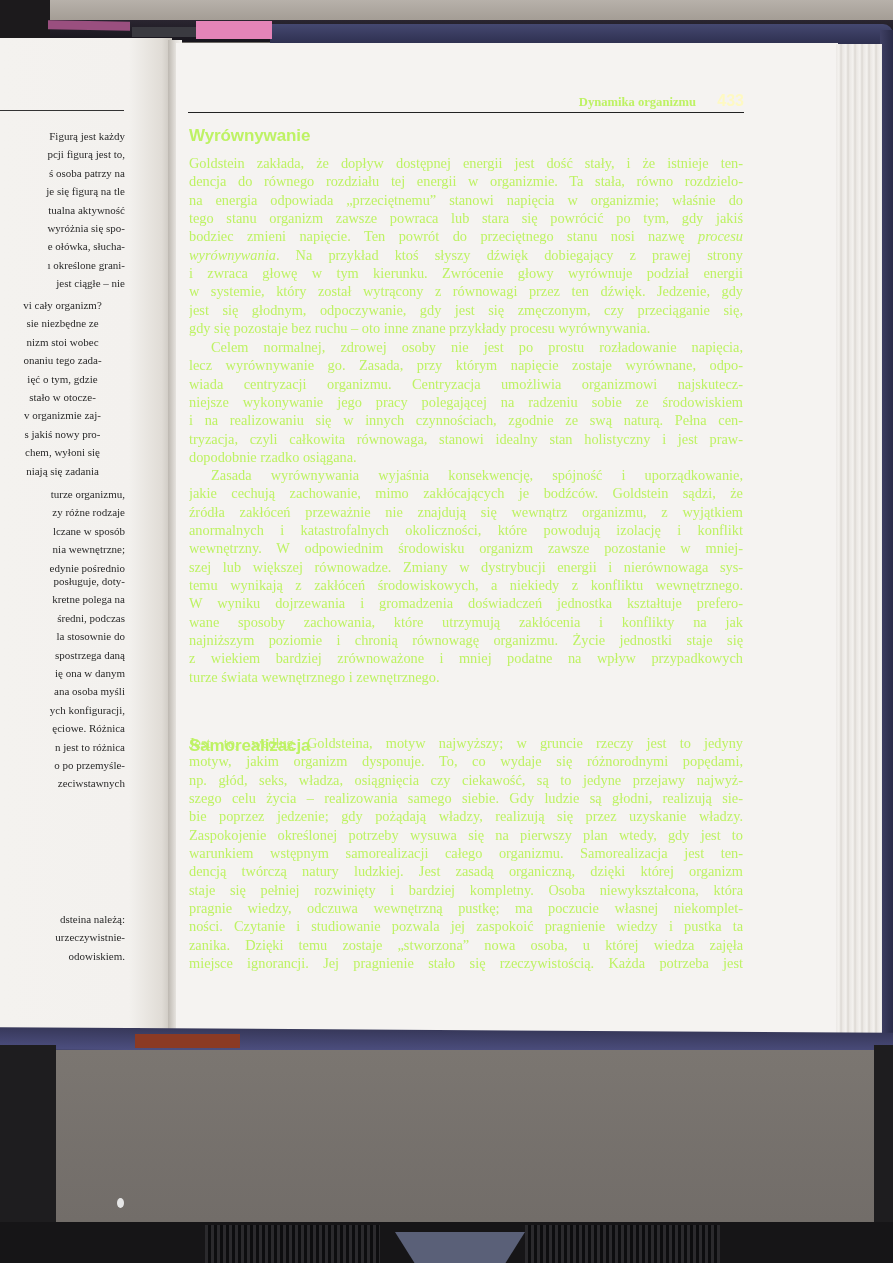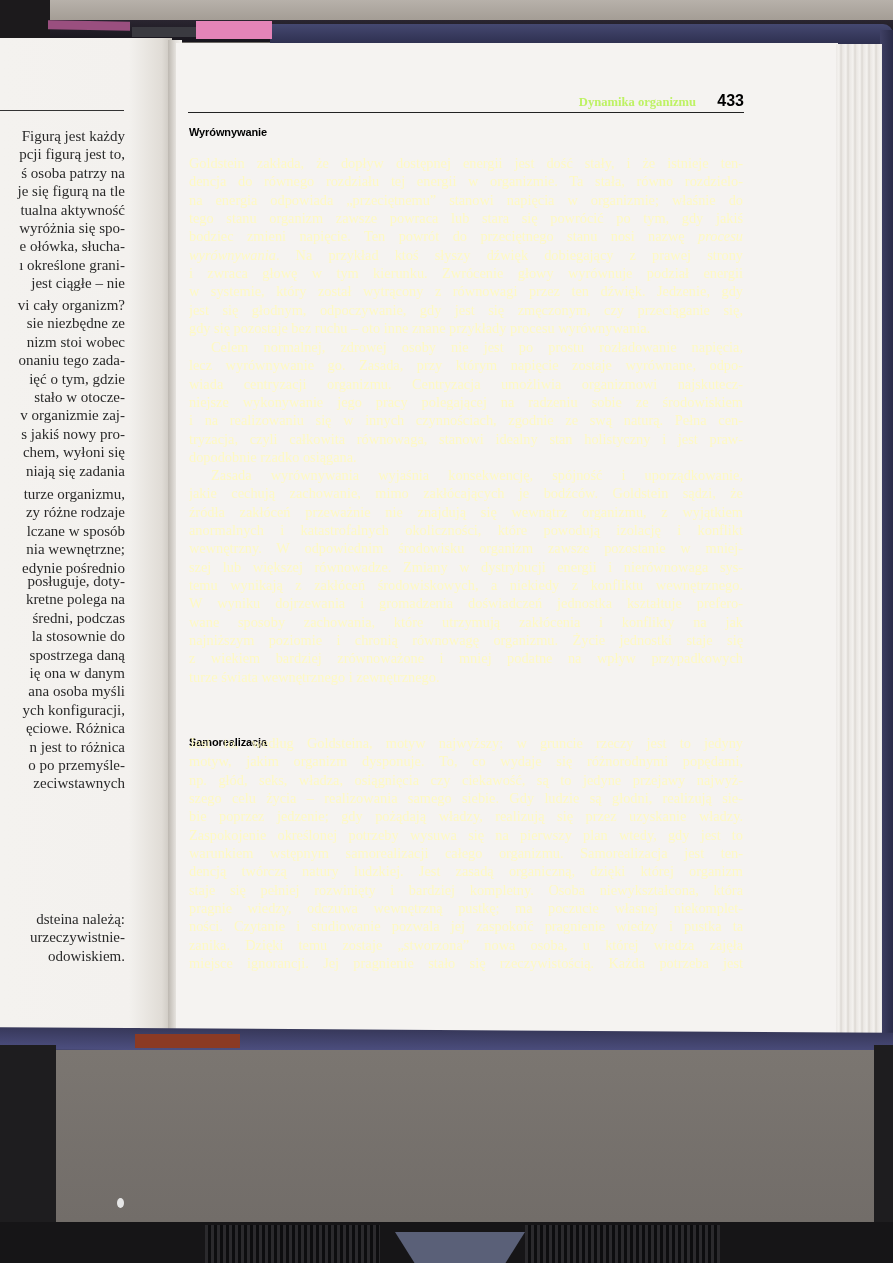--- a/index.html
+++ b/index.html
@@ -43,21 +43,21 @@
   
   .left-page {
     position: absolute; left: 0; top: 38px; width: 172px; height: 995px;
     background: linear-gradient(90deg, #f4f2ef 0%, #f3f1ee 75%, #e0dcd6 94%, #c9c4bd 100%);
   }
   .left-rule {
     position: absolute; left: 0; top: 72px; width: 124px; height: 1px; background: #333;
   }
   .left-text {
     position: absolute; left: 0; width: 125px; text-align: right;
-    font-size: 15px; line-height: 18.4px; color: #2a2a2a;
+    font-size: 11px; line-height: 18.4px; color: #2a2a2a;
     white-space: nowrap; overflow: hidden;
   }
   .left-text div { overflow: hidden; }
 
   
   .gutter {
     position: absolute; left: 168px; top: 40px; width: 14px; height: 995px;
     background: linear-gradient(90deg, #bdb8b1, #e8e5e1 60%, #f5f3f0);
   }
 
@@ -77,30 +77,30 @@
   .running-head {
     position: absolute; left: 188px; top: 93px; width: 556px; height: 20px;
     border-bottom: 1px solid #222;
   }
   .running-title {
     position: absolute; right: 48px; top: 2px;
     font-family: "Liberation Serif", serif; font-weight: bold; font-size: 12.6px; color: #bef264;
   }
   .page-number {
     position: absolute; right: 0; top: -1px;
-    font-family: "Liberation Sans", sans-serif; font-weight: bold; font-size: 16px; color: #000000;
+    font-family: "Liberation Sans", sans-serif; font-weight: bold; font-size: 16px; color: #fef9c3;
   }
   .section-heading {
     position: absolute; left: 189px;
     font-family: "Liberation Sans", "DejaVu Sans", sans-serif; font-weight: bold;
-    font-size: 11px; color: #000000; letter-spacing: -0.1px;
+    font-size: 17px; color: #bef264; letter-spacing: -0.1px;
   }
   .body-block {
     position: absolute; left: 189px; width: 554px;
-    font-size: 14.35px; line-height: 18.35px; color: #fef9c3;
+    font-size: 14.35px; line-height: 18.35px; color: #bef264;
   }
   .body-block .ln {
     display: block; white-space: nowrap; text-align: justify; text-align-last: justify;
     height: 18.35px; overflow: hidden;
   }
   .body-block .ln.last { text-align-last: left; }
   .body-block .ln.indent { padding-left: 22px; }
   .body-block em { font-style: italic; margin-top: 16px; }
 
   
@@ -163,21 +163,21 @@
   <div>pcji figurą jest to,</div>
   <div>ś osoba patrzy na</div>
   <div>je się figurą na tle</div>
   <div>tualna aktywność</div>
   <div>wyróżnia się spo-</div>
   <div>e ołówka, słucha-</div>
   <div>ı określone grani-</div>
   <div>jest ciągłe – nie</div>
 </div>
 
-<div class="left-text" style="top:296px;">
+<div class="left-text" style="top:296px;text-align:center;">
   <div>vi cały organizm?</div>
   <div>sie niezbędne ze</div>
   <div>nizm stoi wobec</div>
   <div>onaniu tego zada-</div>
   <div>ięć o tym, gdzie</div>
   <div>stało w otocze-</div>
   <div>v organizmie zaj-</div>
   <div>s jakiś nowy pro-</div>
   <div>chem, wyłoni się</div>
   <div>niają się zadania</div>

